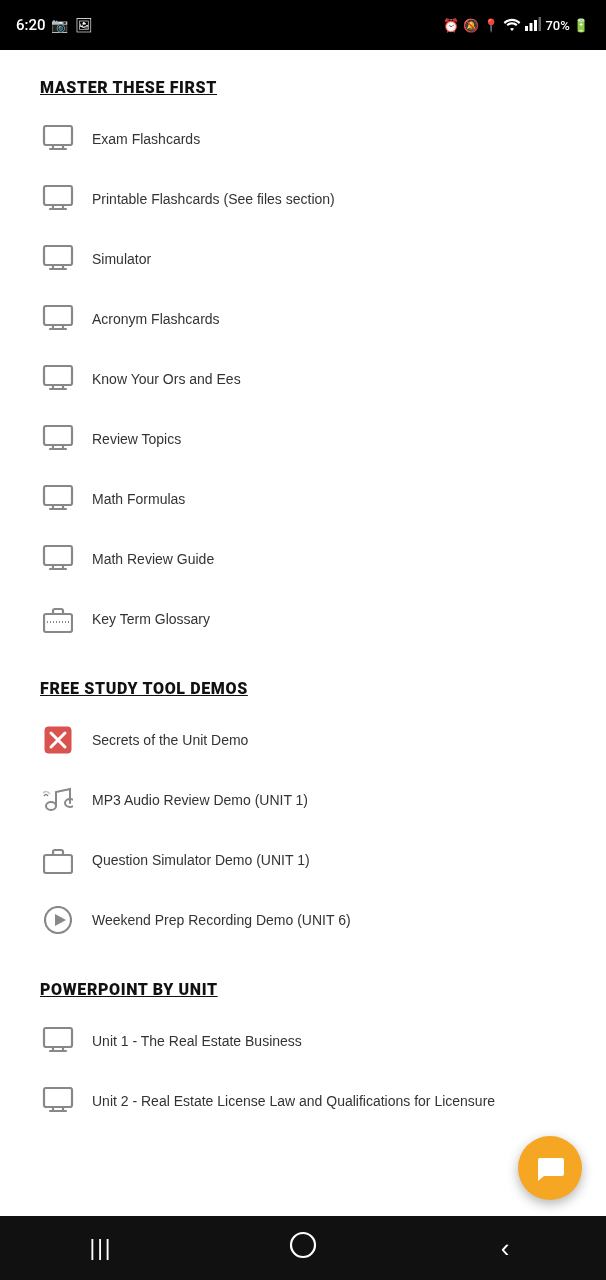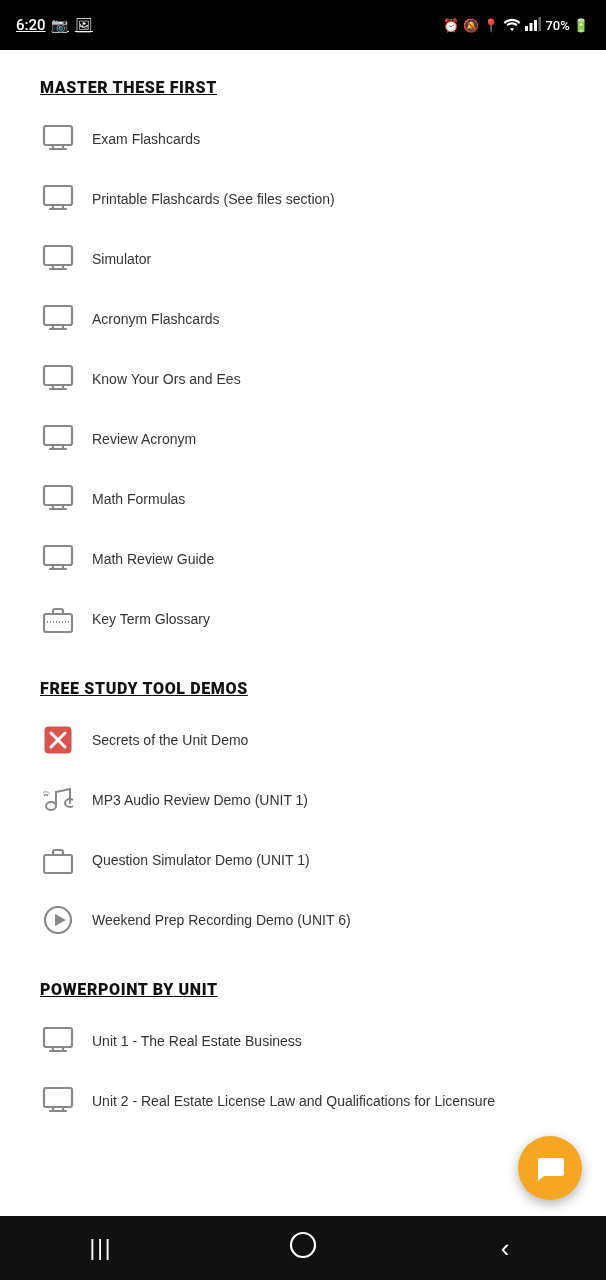--- a/index.html
+++ b/index.html
@@ -20,21 +20,21 @@
       height: 50px;
       background: #000;
       display: flex;
       align-items: center;
       justify-content: space-between;
       padding: 0 16px;
       color: #fff;
       font-size: 15px;
       font-weight: 500;
     }
-    .status-left { display: flex; align-items: center; gap: 6px; text-decoration: underline; }
+    .status-left { display: flex; align-items: center; gap: 6px; }
     .status-right { display: flex; align-items: center; gap: 4px; font-size: 13px; }
 
     
     .content {
       padding: 28px 40px 80px 40px;
     }
 
     
     .section-header {
       font-size: 16px;
@@ -222,21 +222,21 @@
     <span class="item-label">Know Your Ors and Ees</span>
   </button>
 
   <button class="list-item">
     <span class="item-icon monitor-icon">
       <svg viewBox="0 0 32 28" fill="none">
         <rect x="2" y="1" width="28" height="19" rx="2" stroke="#888" stroke-width="2.2" fill="none"></rect>
         <path d="M11 20v4M21 20v4M8 24h16" stroke="#888" stroke-width="2.2" stroke-linecap="round"></path>
       </svg>
     </span>
-    <span class="item-label">Review Acronym</span>
+    <span class="item-label">Review Topics</span>
   </button>
 
   <button class="list-item">
     <span class="item-icon monitor-icon">
       <svg viewBox="0 0 32 28" fill="none">
         <rect x="2" y="1" width="28" height="19" rx="2" stroke="#888" stroke-width="2.2" fill="none"></rect>
         <path d="M11 20v4M21 20v4M8 24h16" stroke="#888" stroke-width="2.2" stroke-linecap="round"></path>
       </svg>
     </span>
     <span class="item-label">Math Formulas</span>

